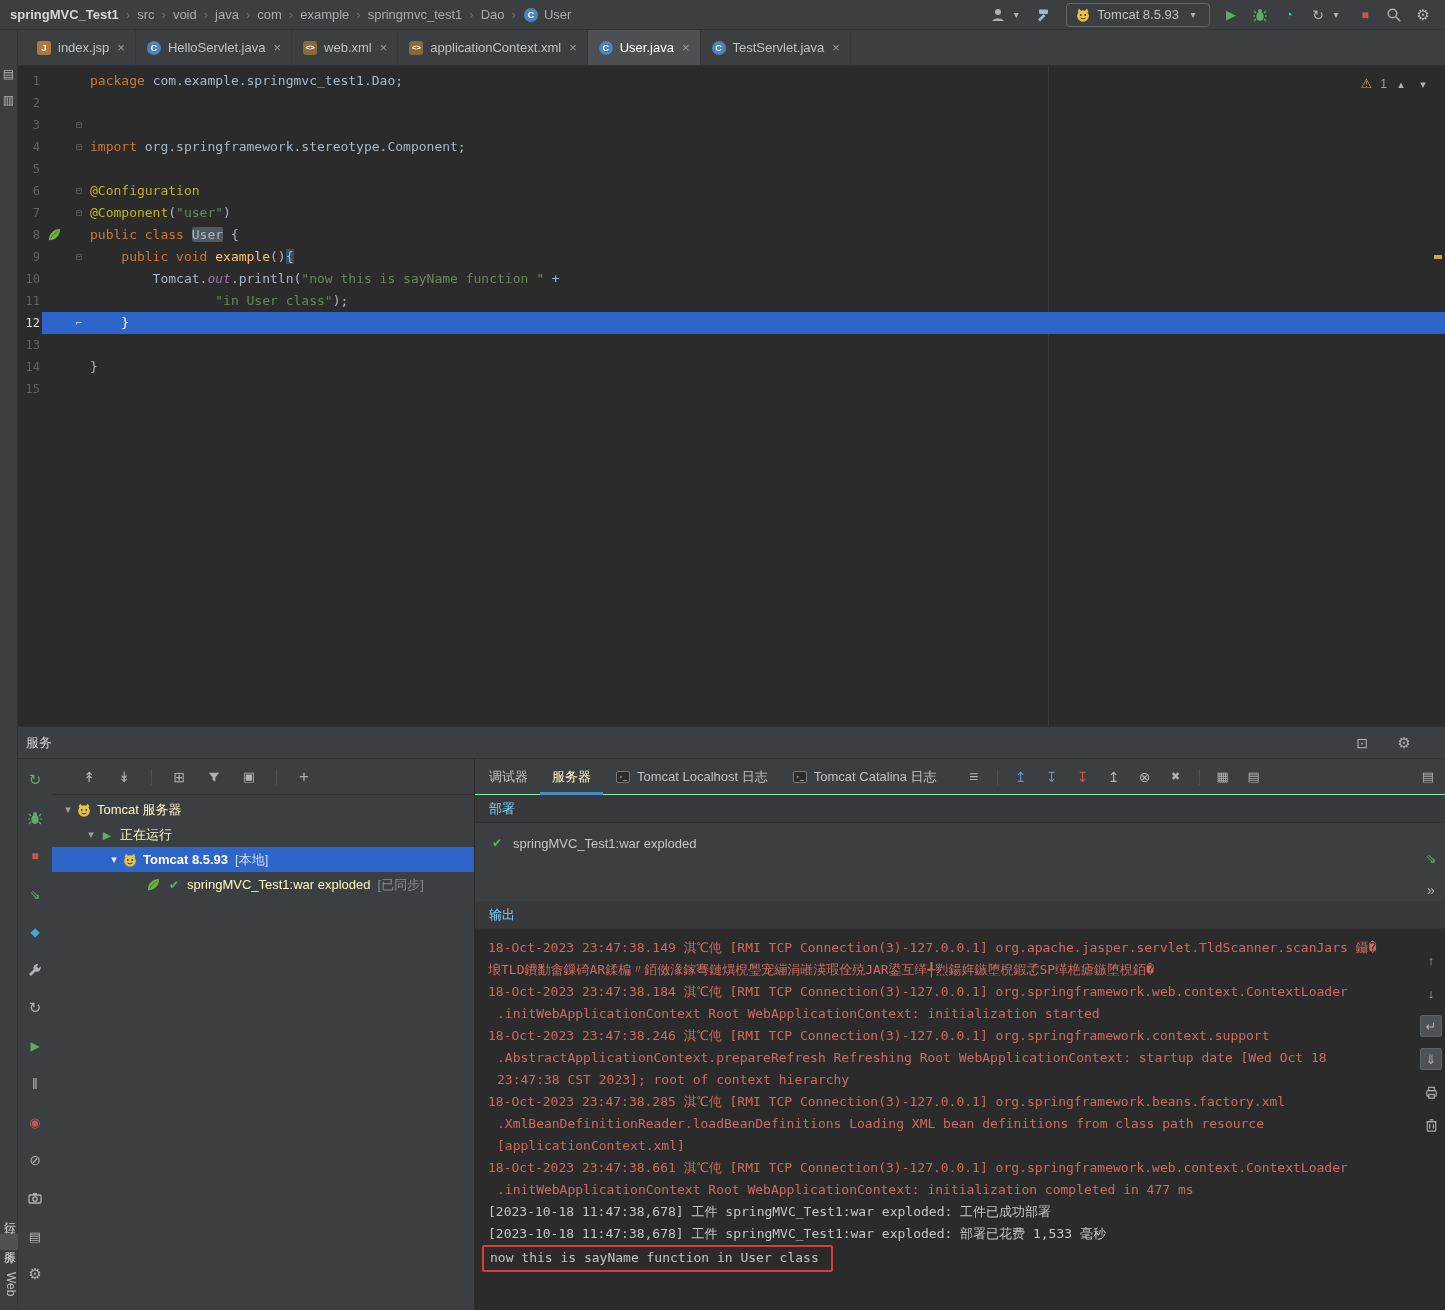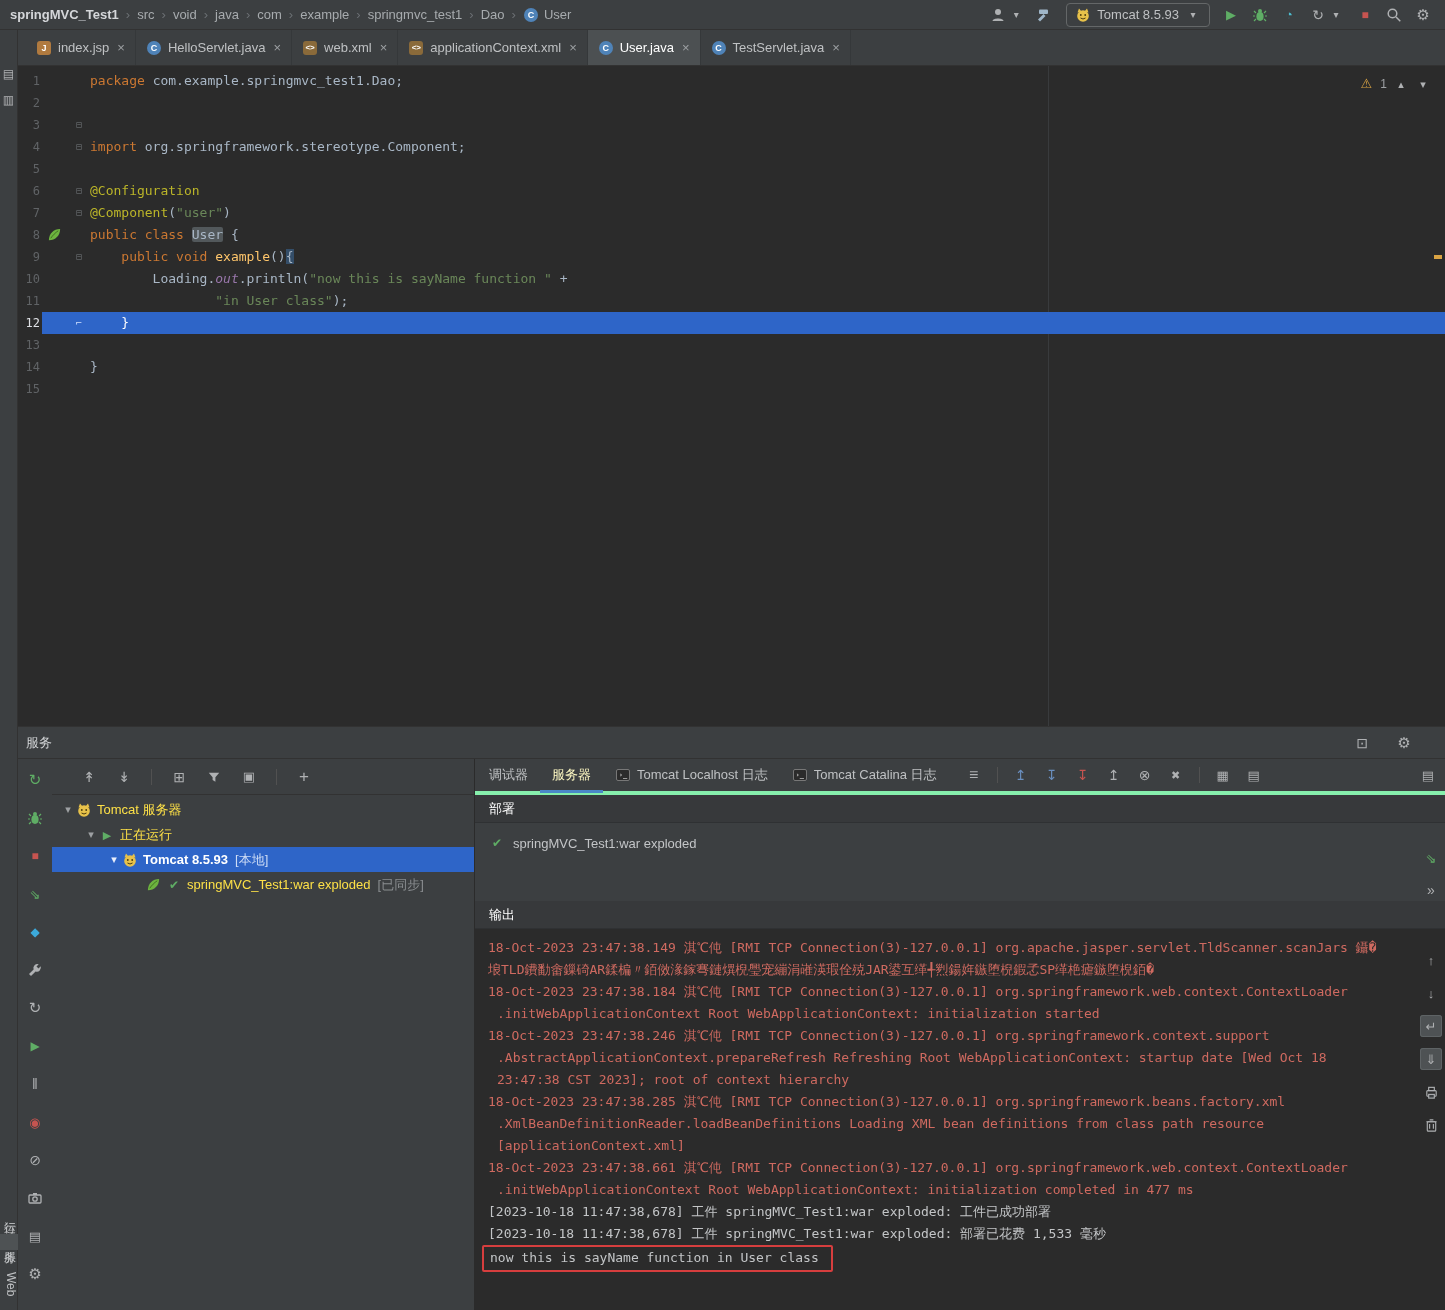--- a/index.html
+++ b/index.html
@@ -53,35 +53,35 @@
   #services{position:absolute;left:18px;top:726px;width:1427px;height:584px;background:#3c3f41;border-top:1px solid #323232}
   .sp-header{height:32px;display:flex;align-items:center;justify-content:space-between;padding:0 30px 0 8px;border-bottom:1px solid #323232}
   .sp-title{color:#d0d2d4}
   .sp-header-icons{display:flex;gap:20px}
   .sp-rail{position:absolute;left:0;top:32px;width:34px;bottom:0;display:flex;flex-direction:column;align-items:center;gap:16px;padding-top:10px}
   .sp-tree-toolbar{position:absolute;left:34px;top:32px;width:422px;height:36px;display:flex;align-items:center;gap:13px;padding-left:26px;border-bottom:1px solid #323232}
   .sp-tree{position:absolute;left:34px;top:68px;width:422px;bottom:0;padding-top:2px}
   .tree-row{display:flex;align-items:center;height:25px;cursor:pointer;white-space:nowrap}
   .tree-row .icn{margin-right:5px}
   .chevron{display:inline-block;width:16px;text-align:center;color:#9da0a3;font-size:11px}
-  .tree-label{color:#fde047}
+  .tree-label{color:#fef9c3}
   .tree-suffix{color:#8a8d90;margin-left:7px}
   .tree-row.selected{background:#2e65c8}
   .tree-row.selected .tree-label{color:#fff;font-weight:bold}
   .tree-row.selected .tree-suffix{color:#cddcf5}
   .tree-row.selected .chevron{color:#e8eefb}
   .sp-splitter{position:absolute;left:456px;top:32px;bottom:0;width:1px;background:#2b2b2b;cursor:col-resize}
   .sp-console{position:absolute;left:457px;top:32px;right:0;bottom:0;display:flex;flex-direction:column}
-  .console-tabs-row{height:36px;flex:none;display:flex;align-items:center;justify-content:space-between;border-bottom:4px solid #86efac;padding-right:6px}
+  .console-tabs-row{height:36px;flex:none;display:flex;align-items:center;justify-content:space-between;border-bottom:1px solid #86efac;padding-right:6px}
   .ctr-left{display:flex;align-items:center}
   .console-tabs{display:flex;align-items:stretch;height:36px;padding-left:2px}
   .console-tab{display:inline-flex;align-items:center;gap:6px;height:36px;padding:0 12px;color:#bfc1c3;cursor:pointer}
   .console-tab.active{color:#fef9c3;box-shadow:inset 0 -3px 0 #4a88c7}
   .console-actions{display:flex;align-items:center;gap:9px;margin-left:14px}
-  .deploy-header,.output-header{height:28px;flex:none;display:flex;align-items:center;padding-left:14px;background:#37393b;border-bottom:1px solid #2f3133;color:#ffffff}
+  .deploy-header,.output-header{height:28px;flex:none;display:flex;align-items:center;padding-left:14px;background:#37393b;border-bottom:1px solid #2f3133;color:#7dd3fc}
   .deploy-body{height:78px;flex:none;background:#3c3f41;position:relative}
   .deploy-item{display:flex;align-items:center;gap:8px;padding:12px 0 0 14px;color:#c3c5c7;cursor:pointer}
   .console-output{flex:1;background:#2b2b2b;overflow:hidden;padding:8px 26px 0 13px;font-family:"DejaVu Sans Mono",monospace;font-size:13px}
   .con-line{height:22px;line-height:22px;white-space:pre}
   .con-line.err{color:#cf6a60}
   .con-line.out{color:#c3c5c7}
   .con-line.cont{padding-left:9px}
   .red-box{display:inline-block;border:2px solid #d63e3e;border-radius:2px;padding:0 12px 1px 6px;margin-left:-6px}
   .deploy-side{position:absolute;right:3px;top:88px;display:flex;flex-direction:column;gap:10px;align-items:center}
   .console-right-rail{position:absolute;right:3px;top:190px;display:flex;flex-direction:column;gap:11px;align-items:center}
@@ -335,21 +335,21 @@
         <span class="ed-num">9</span>
         <span class="ed-body">
           <span class="ed-fold">⊟</span>
           <span class="ed-code"><span class="c-pl">    </span><span class="c-kw">public void </span><span class="c-method">example</span><span class="c-pl">()</span><span class="c-pl c-brace">{</span></span>
         </span>
       </div>
       <div class="ed-row">
         <span class="ed-num">10</span>
         <span class="ed-body">
           <span class="ed-fold"></span>
-          <span class="ed-code"><span class="c-pl">        Loading.</span><span class="c-field">out</span><span class="c-pl">.println(</span><span class="c-str">"now this is sayName function "</span><span class="c-pl"> +</span></span>
+          <span class="ed-code"><span class="c-pl">        Tomcat.</span><span class="c-field">out</span><span class="c-pl">.println(</span><span class="c-str">"now this is sayName function "</span><span class="c-pl"> +</span></span>
         </span>
       </div>
       <div class="ed-row">
         <span class="ed-num">11</span>
         <span class="ed-body">
           <span class="ed-fold"></span>
           <span class="ed-code"><span class="c-pl">                </span><span class="c-str">"in User class"</span><span class="c-pl">);</span></span>
         </span>
       </div>
       <div class="ed-row selected">

